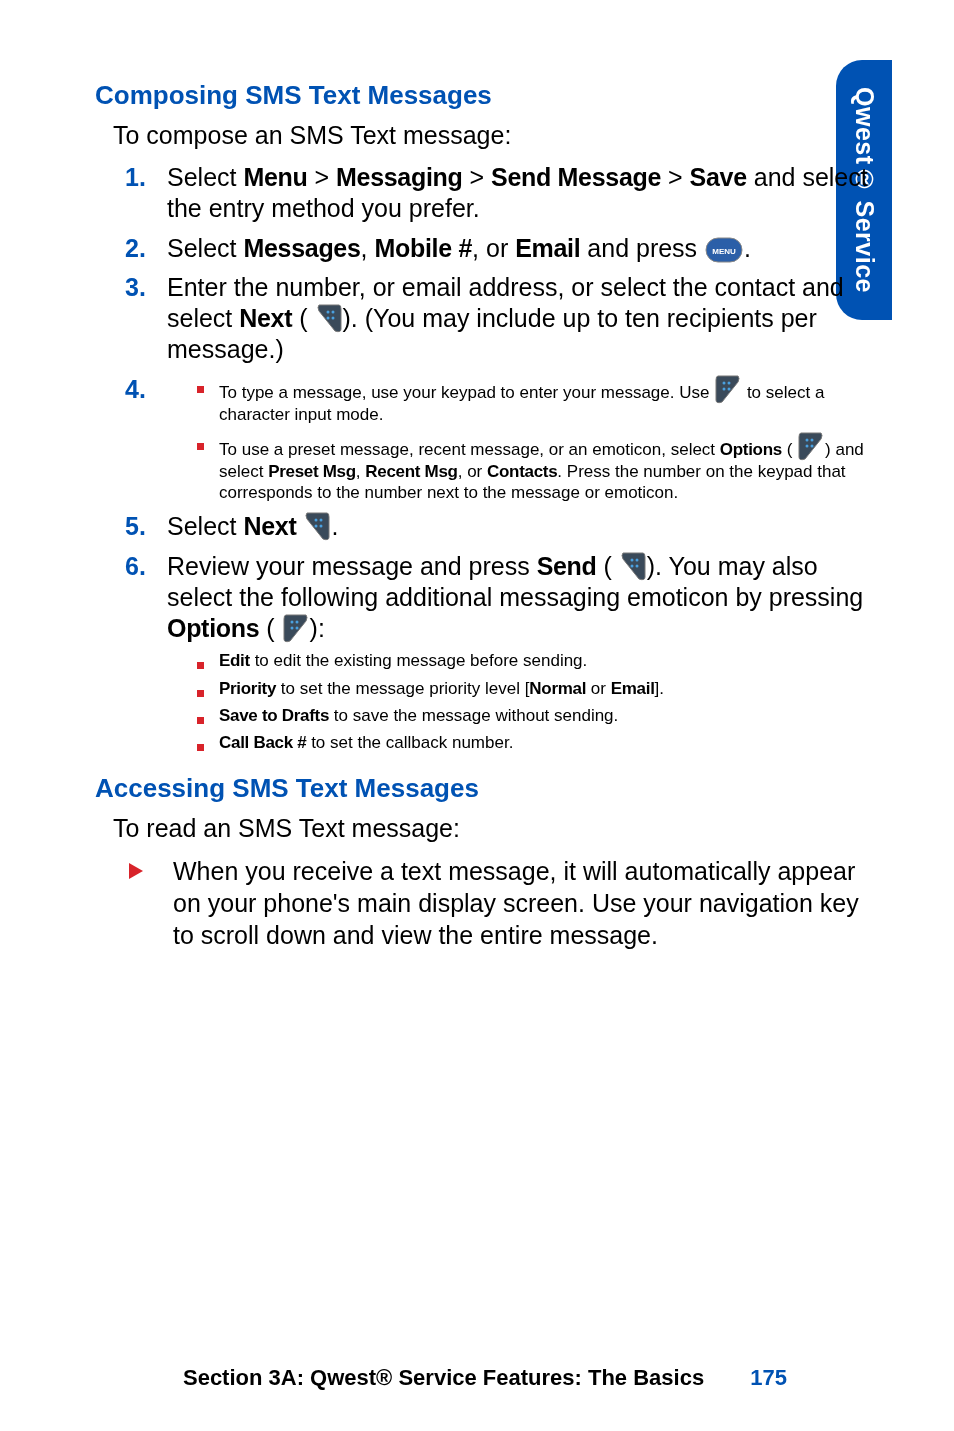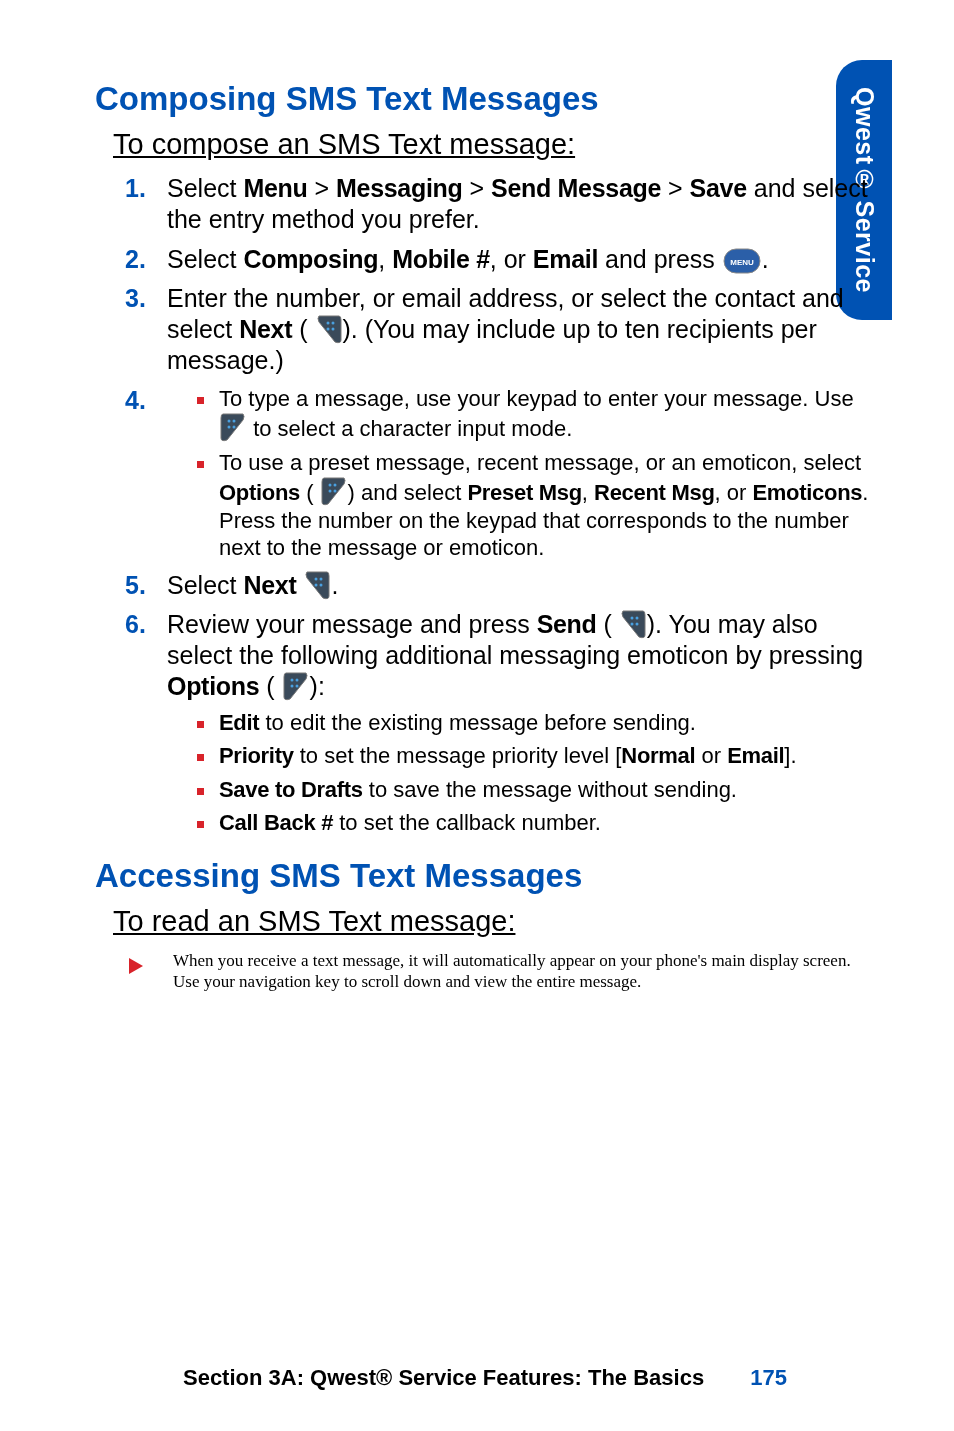--- a/index.html
+++ b/index.html
@@ -34,30 +34,29 @@
     writing-mode: vertical-rl;
     color: #fff;
     font-family: Arial, Helvetica, sans-serif;
     font-weight: bold;
     font-size: 25px;
     letter-spacing: 0.5px;
   }
   h2.section-title {
     color: #0052b3;
     font-weight: 700;
-    font-size: 33px;
+    font-size: 26px;
     margin: 20px 0 10px 0;
     font-family: Arial, Helvetica, sans-serif;
   }
   .intro {
-    font-size: 29px;
+    font-size: 25px;
     margin: 6px 0 12px 18px;
     font-family: "Helvetica Neue", Helvetica, Arial, sans-serif;
     font-stretch: condensed;
-    text-decoration: underline;
   }
   ol.steps {
     list-style: none;
     padding: 0;
     margin: 0 0 0 30px;
     counter-reset: step;
   }
   ol.steps > li {
     counter-increment: step;
     position: relative;
@@ -79,42 +78,42 @@
     font-size: 25px;
   }
   ul.sub {
     list-style: none;
     padding: 0;
     margin: 6px 0 6px 28px;
   }
   ul.sub > li {
     position: relative;
     padding-left: 24px;
-    font-size: 22px;
+    font-size: 17px;
     line-height: 1.25;
     margin-bottom: 6px;
     font-family: "Helvetica Neue", Helvetica, Arial, sans-serif;
     font-stretch: condensed;
   }
   ul.sub > li::before {
     content: "";
     position: absolute;
     left: 2px;
     top: 12px;
     width: 7px;
     height: 7px;
     background: #d8232a;
   }
   .arrow-item {
     position: relative;
     padding-left: 48px;
     margin: 6px 0 0 30px;
-    font-size: 17px;
+    font-size: 25px;
     line-height: 1.28;
-    font-family: Liberation Serif, serif;
+    font-family: Liberation Sans, sans-serif;
     font-stretch: condensed;
   }
   .arrow-item::before {
     content: "";
     position: absolute;
     left: 4px;
     top: 8px;
     width: 0;
     height: 0;
     border-left: 14px solid #d8232a;
@@ -165,21 +164,21 @@
   <h2 class="section-title">Composing SMS Text Messages</h2>
   <div class="intro">To compose an SMS Text message:</div>
 
   <ol class="steps">
 
     <li>
       <span>Select </span><b>Menu</b><span class="gt"> &gt; </span><b>Messaging</b><span class="gt"> &gt; </span><b>Send Message</b><span class="gt"> &gt; </span><b>Save</b><span> and select the entry method you prefer.</span>
     </li>
 
     <li>
-      <span>Select </span><b>Composing</b><span>, </span><b>Mobile #</b><span>, or </span><b>Email</b><span> and press </span>
+      <span>Select </span><b>Messages</b><span>, </span><b>Mobile #</b><span>, or </span><b>Email</b><span> and press </span>
       <span class="menu-icon">
         <svg viewBox="0 0 40 28">
             <rect x="2" y="2" width="36" height="24" rx="12" fill="#2b5fa8" stroke="#888" stroke-width="1"></rect>
             <text x="20" y="18" text-anchor="middle" font-size="8" fill="#fff" font-family="Arial" font-weight="bold">MENU</text>
           </svg>
       </span><span>.</span>
     </li>
 
     <li>
       <span>Enter the number, or email address, or select the contact and select </span><b>Next</b><span> (</span>
@@ -212,21 +211,21 @@
         <li>
           <span>To use a preset message, recent message, or an emoticon, select </span><b>Options</b><span> (</span>
           <span class="softkey-icon">
             <svg viewBox="0 0 28 30">
                 <path d="M 24 2 L 4 2 Q 2 2 2 6 L 2 26 Q 2 30 8 28 L 24 8 Q 26 4 24 2 Z" fill="#3a4a5a" stroke="#777"></path>
                 <circle cx="10" cy="9" r="1.5" fill="#4aa0e0"></circle>
                 <circle cx="15" cy="9" r="1.5" fill="#4aa0e0"></circle>
                 <circle cx="10" cy="15" r="1.5" fill="#4aa0e0"></circle>
                 <circle cx="15" cy="15" r="1.5" fill="#4aa0e0"></circle>
               </svg>
-          </span><span>) and select </span><b>Preset Msg</b><span>, </span><b>Recent Msg</b><span>, or </span><b>Emoticons</b><span>. Press the number on the keypad that corresponds to the number next to the message or emoticon.</span>
+          </span><span>) and select </span><b>Preset Msg</b><span>, </span><b>Recent Msg</b><span>, or </span><b>Contacts</b><span>. Press the number on the keypad that corresponds to the number next to the message or emoticon.</span>
         </li>
       </ul>
     </li>
 
     <li>
       <span>Select </span><b>Next</b><span> </span>
       <span class="softkey-icon">
         <svg viewBox="0 0 28 30">
             <path d="M 4 2 L 24 2 Q 26 2 26 6 L 26 26 Q 26 30 20 28 L 4 8 Q 2 4 4 2 Z" fill="#3a4a5a" stroke="#777"></path>
             <circle cx="13" cy="9" r="1.5" fill="#4aa0e0"></circle>

